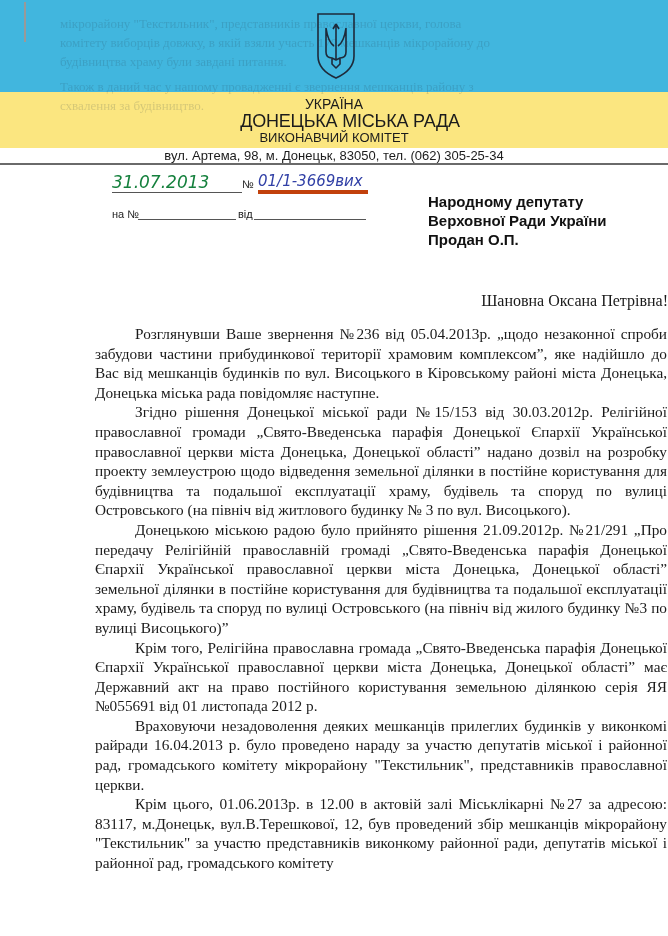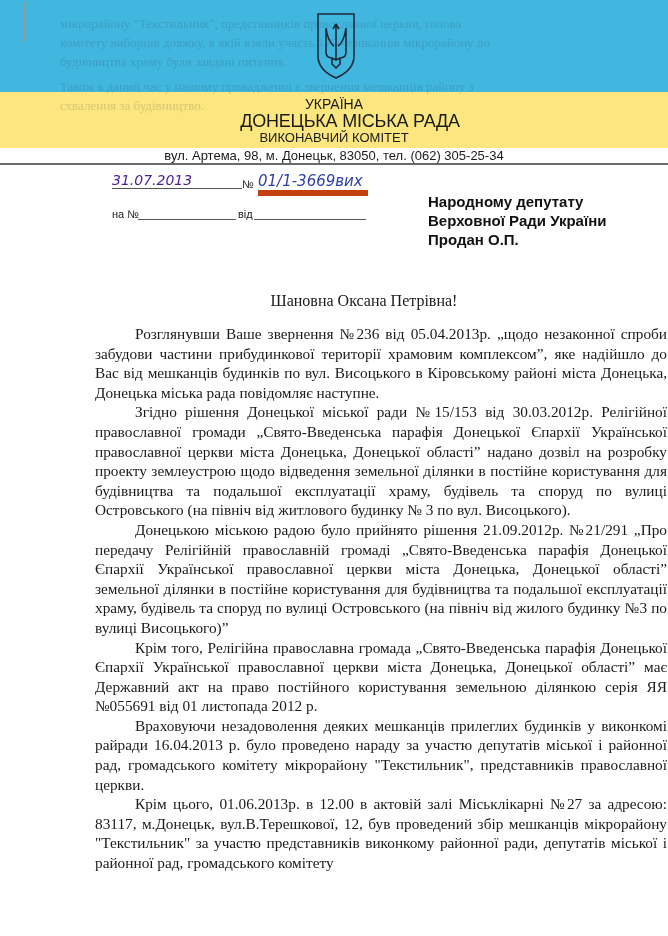--- a/index.html
+++ b/index.html
@@ -8,28 +8,28 @@
   .band-yellow { position: absolute; left: 0; top: 92px; width: 668px; height: 56px; background: #fbe680; }
   .bleed { position: absolute; left: 60px; top: 14px; width: 580px; font-size: 13px; line-height: 19px; color: rgba(40,60,80,0.18); text-align: justify; }
   .crest { position: absolute; left: 316px; top: 12px; width: 40px; height: 68px; }
   .lh-title { position: absolute; left: 0; width: 668px; text-align: center; font-family: "Liberation Sans", sans-serif; color: #1b1b1b; }
   .lh-country { top: 96px; font-size: 14px; }
   .lh-council { top: 111px; font-size: 18px; letter-spacing: -0.2px; padding-left: 16px; }
   .lh-committee { top: 130px; font-size: 13px; }
   .lh-address { top: 148px; font-size: 13px; }
   .lh-rule { position: absolute; left: 0; top: 163px; width: 668px; height: 2px; background: #6a6a6a; }
   .reg-line1 { position: absolute; left: 112px; top: 172px; width: 256px; height: 24px; }
-  .reg-date { position: absolute; left: 0; top: 0; width: 130px; font-family: "DejaVu Sans", sans-serif; font-style: italic; font-size: 14px; color: #4c1d95; border-bottom: 1px solid #555; }
+  .reg-date { position: absolute; left: 0; top: 0; width: 130px; font-family: "DejaVu Sans", sans-serif; font-style: italic; font-size: 17px; color: #15803d; border-bottom: 1px solid #555; }
   .reg-no-lbl { position: absolute; left: 130px; top: 6px; font-family: "Liberation Sans", sans-serif; font-size: 11px; color: #222; }
-  .reg-no { position: absolute; left: 146px; top: 0; width: 110px; font-family: "DejaVu Sans", sans-serif; font-style: italic; font-size: 15px; color: #3140a6; border-bottom: 6px solid #c2410c; white-space: nowrap; }
+  .reg-no { position: absolute; left: 146px; top: 0; width: 110px; font-family: "DejaVu Sans", sans-serif; font-style: italic; font-size: 15px; color: #3140a6; border-bottom: 4px solid #c2410c; white-space: nowrap; }
   .reg-line2 { position: absolute; left: 112px; top: 206px; width: 256px; height: 18px; font-family: "Liberation Sans", sans-serif; font-size: 11px; color: #222; }
   .reg-line2 .lbl { position: absolute; top: 2px; text-align: right; }
   .reg-line2 .blank { position: absolute; top: 13px; height: 0; border-bottom: 1px solid #555; }
   .addressee { position: absolute; left: 428px; top: 192px; font-family: Liberation Sans, sans-serif; font-weight: bold; font-size: 15px; line-height: 19px; color: #111; }
-  .salutation { position: absolute; left: 0; top: 292px; width: 668px; text-align: center; font-size: 16px; padding-left: 60px; box-sizing: border-box; }
+  .salutation { position: absolute; left: 0; top: 292px; width: 668px; text-align: right; font-size: 16px; padding-left: 60px; box-sizing: border-box; }
   .body { position: absolute; left: 95px; top: 324px; width: 572px; font-size: 15.3px; line-height: 19.6px; text-align: justify; }
   .body p { margin: 0; text-indent: 40px; }
   .staple { position: absolute; left: 24px; top: 2px; width: 2px; height: 40px; background: #999; }
 </style>
 </head>
 <body>
 
 <div class="band-blue"></div>
 <div class="band-yellow"></div>
 <div class="staple"></div>

